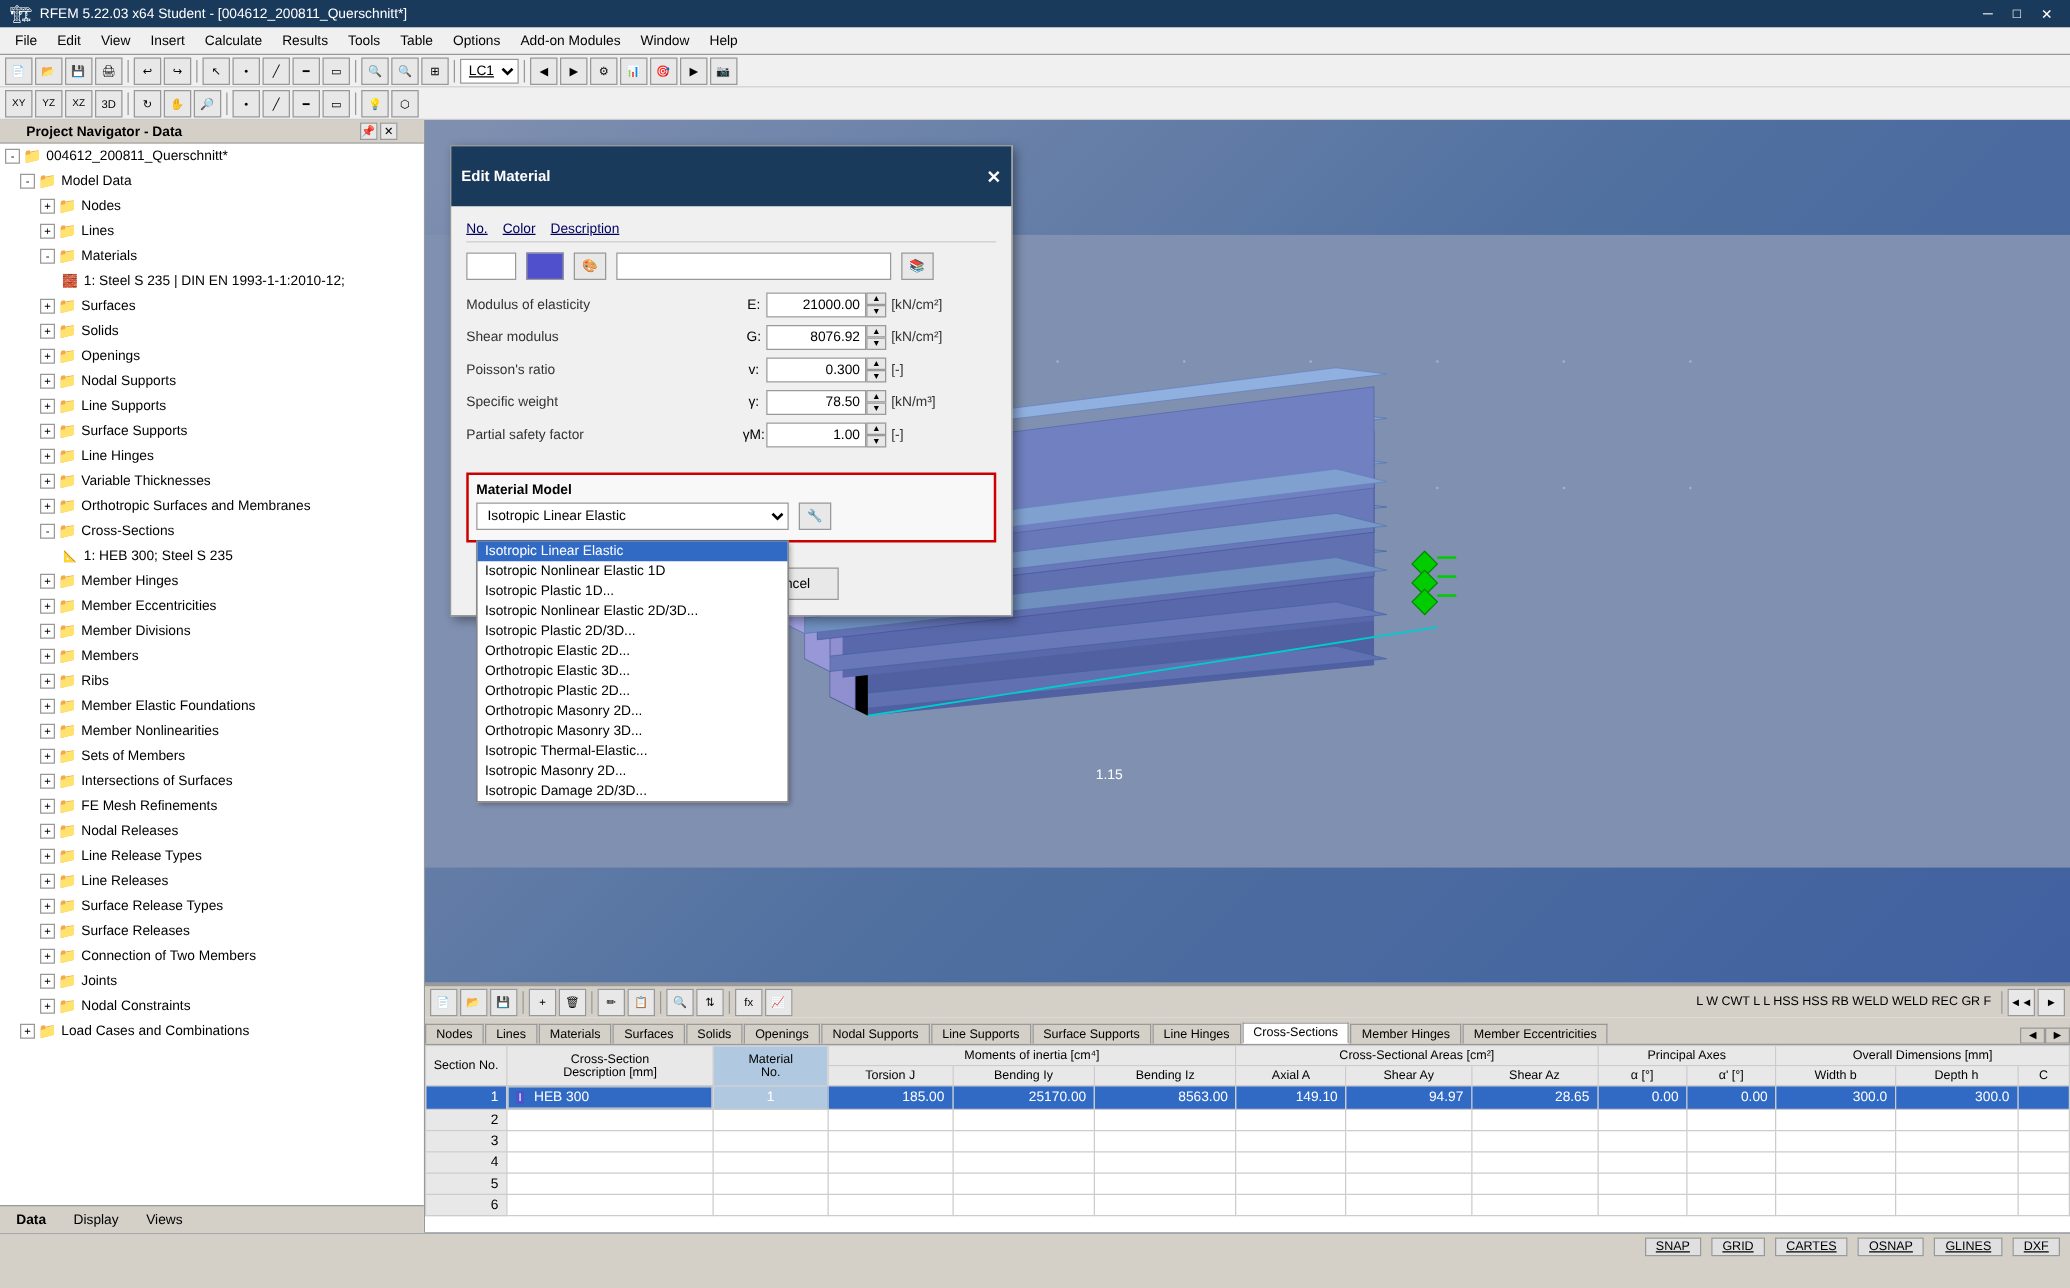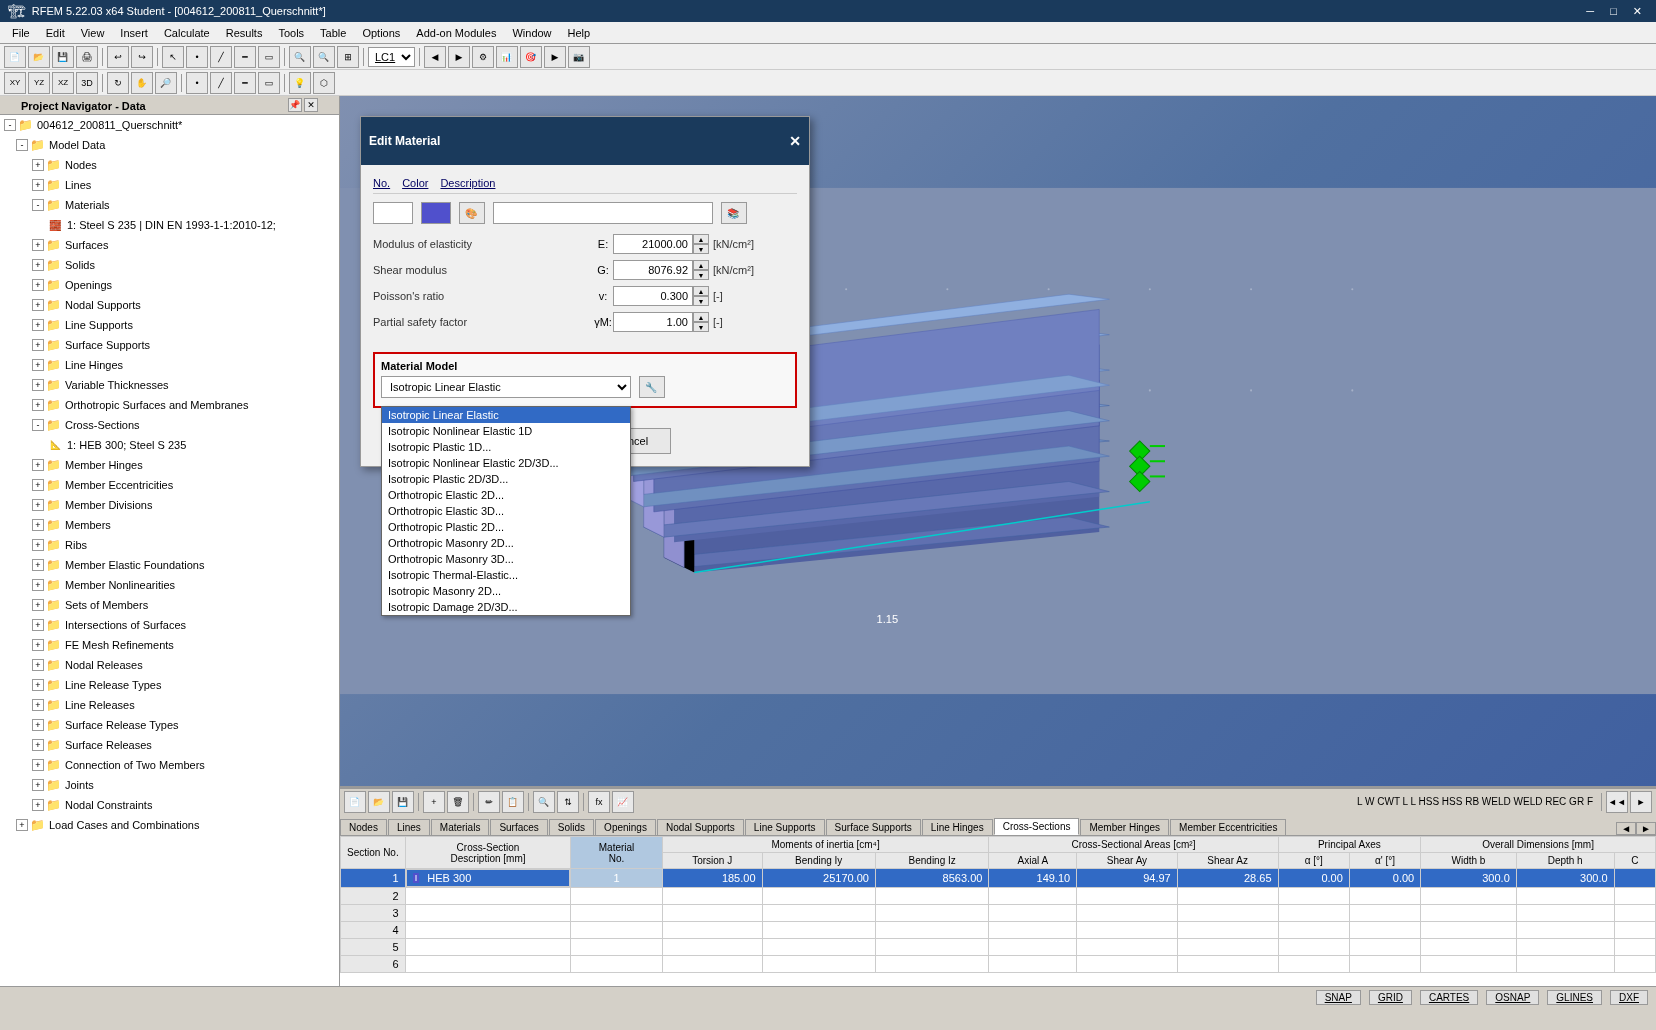--- a/index.html
+++ b/index.html
@@ -473,20 +473,25 @@
 
       <div class="tree-item">
         <div class="tree-item-row" style="padding-left:16px;">
           <span class="tree-expand">+</span>
           <span class="tree-icon folder-icon">📁</span>
           <span>Load Cases and Combinations</span>
         </div>
       </div>
     </div>
 
+    <div class="panel-bottom">
+      <span class="panel-tab active">Data</span>
+      <span class="panel-tab">Display</span>
+      <span class="panel-tab">Views</span>
+    </div>
   </div>
 
   <div class="right-area">
 
     <div class="viewport" style="flex:1; position:relative;">
       
       <svg width="100%" height="100%" viewBox="0 0 1300 500" preserveAspectRatio="xMidYMid meet">
 
         <rect width="1300" height="500" fill="#8090b0"></rect>
 
@@ -618,20 +623,32 @@
             <div class="spinbox">
               <input type="text" value="0.300" style="width: 80px; height: 20px; border: 1px solid rgb(153, 153, 153); padding: 0px 4px; font-size: 11px; text-align: right;">
               <div class="spinbox-btns">
                 <button class="spinbox-btn">▲</button>
                 <button class="spinbox-btn">▼</button>
               </div>
             </div>
             <span class="dialog-form-unit">[-]</span>
           </div>
 
+          <div class="dialog-form-row">
+            <div class="dialog-form-label">Specific weight</div>
+            <div class="dialog-form-sym">γ:</div>
+            <div class="spinbox">
+              <input type="text" value="78.50" style="width: 80px; height: 20px; border: 1px solid rgb(153, 153, 153); padding: 0px 4px; font-size: 11px; text-align: right;">
+              <div class="spinbox-btns">
+                <button class="spinbox-btn">▲</button>
+                <button class="spinbox-btn">▼</button>
+              </div>
+            </div>
+            <span class="dialog-form-unit">[kN/m³]</span>
+          </div>
 
 
           <div class="dialog-form-row">
             <div class="dialog-form-label">Partial safety factor</div>
             <div class="dialog-form-sym">γM:</div>
             <div class="spinbox">
               <input type="text" value="1.00" style="width: 80px; height: 20px; border: 1px solid rgb(153, 153, 153); padding: 0px 4px; font-size: 11px; text-align: right;">
               <div class="spinbox-btns">
                 <button class="spinbox-btn">▲</button>
                 <button class="spinbox-btn">▼</button>

